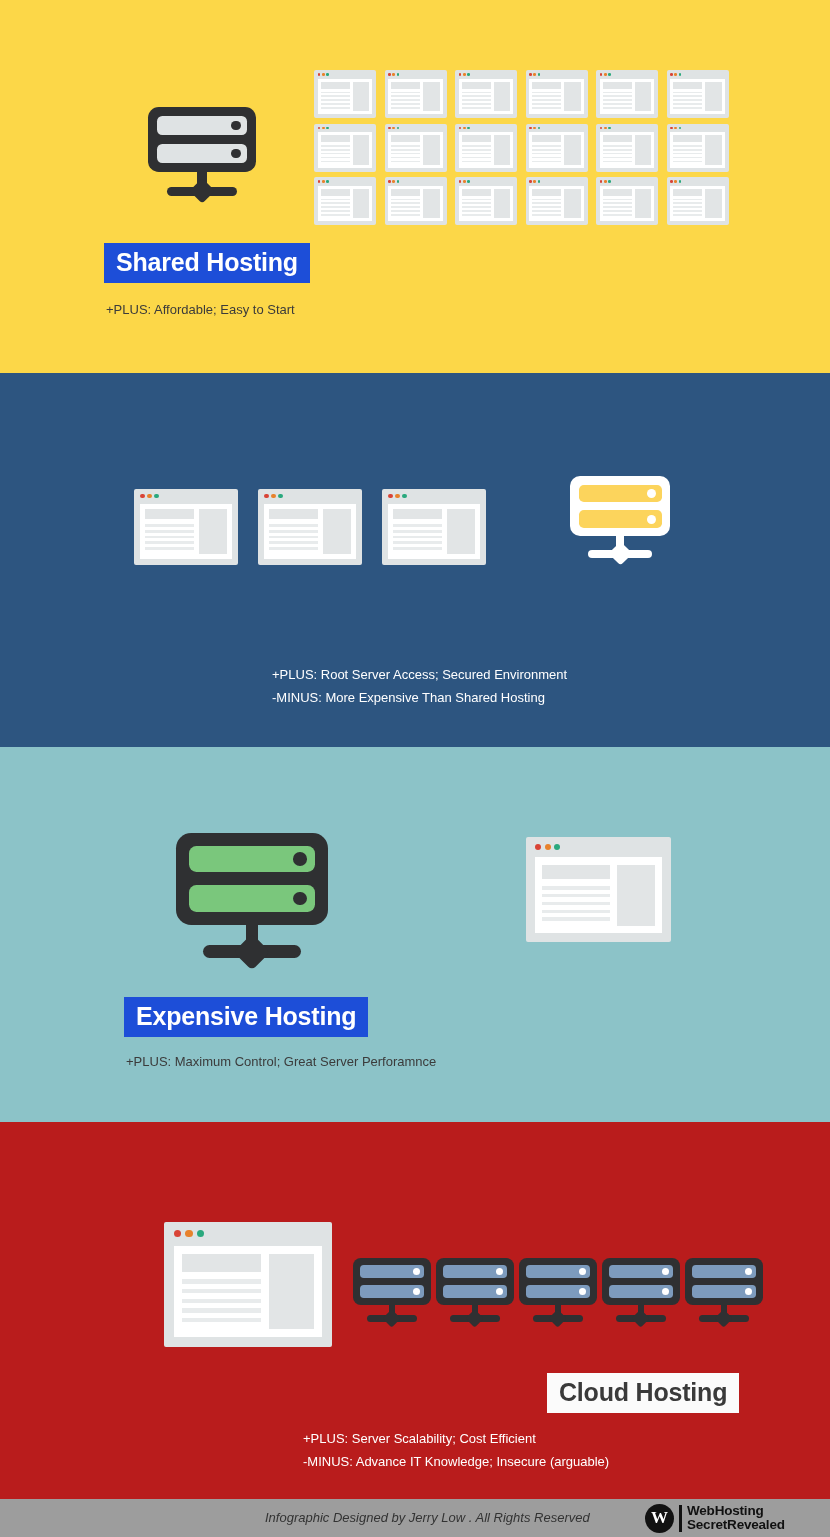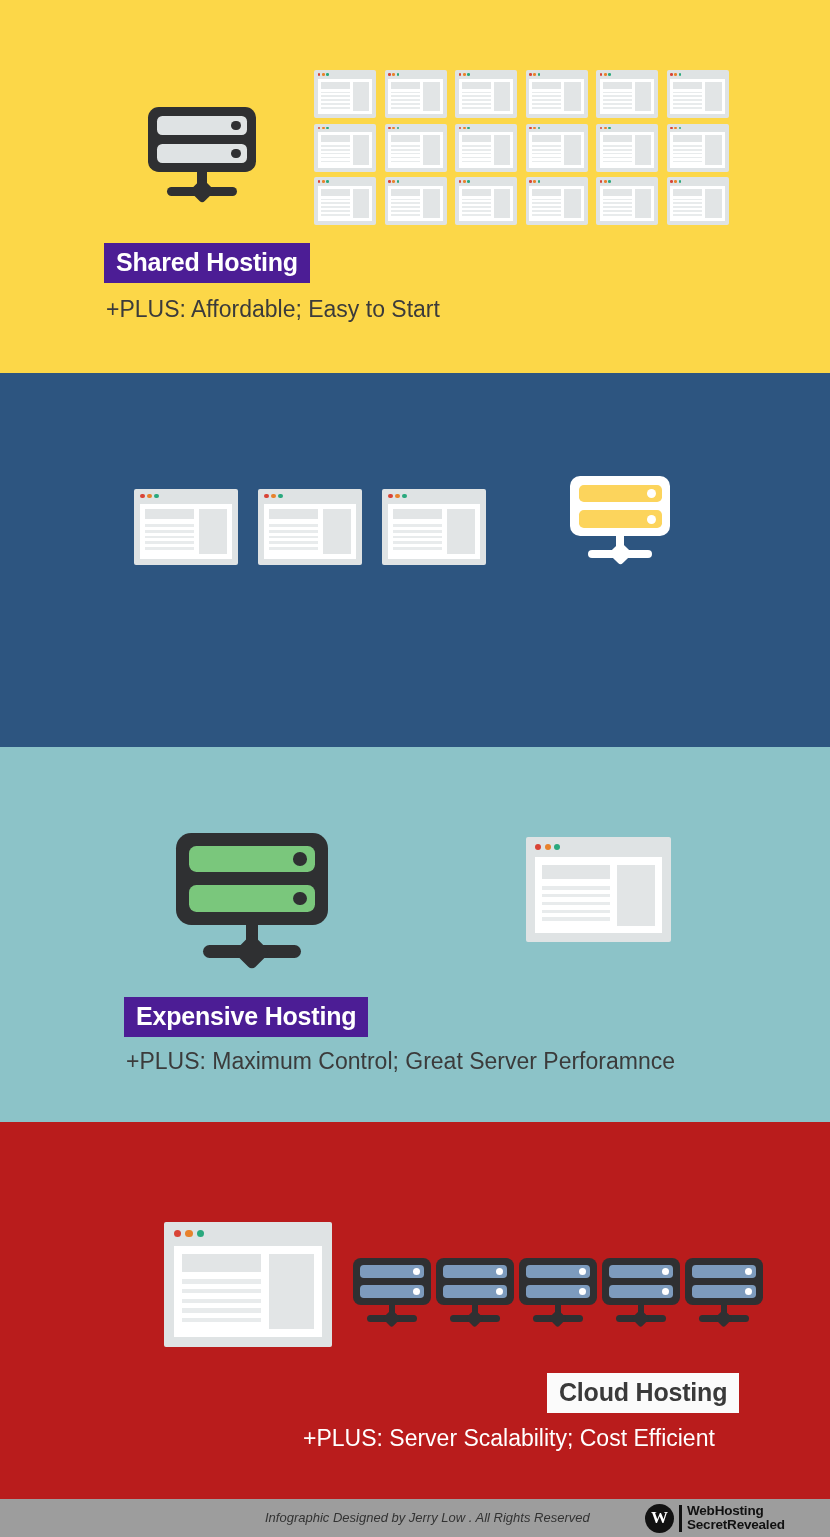--- a/index.html
+++ b/index.html
@@ -29,27 +29,27 @@
   .chip {
     position: absolute;
     display: inline-block;
     padding: 5px 12px 7px 12px;
     font-size: 25px;
     font-weight: bold;
     letter-spacing: -0.2px;
     white-space: nowrap;
     line-height: 1.12;
   }
-  .chip-dark  { background: #4c1d95; color: #ffffff; }
+  .chip-dark  { background: #1d4ed8; color: #ffffff; }
   .chip-light { background: #fbfbfb; color: #3a3a3a; }
 
   
   .pm {
     position: absolute;
-    font-size: 23px;
+    font-size: 13px;
     line-height: 23px;
     white-space: nowrap;
   }
   .pm-dark  { color: #3b3b3b; }
   .pm-light { color: #ffffff; }
   .pm div { display: block; }
 
   
   .card {
     position: absolute;
@@ -509,20 +509,22 @@
           <div class="bar" style="left: 8.5px; top: 8.5px; width: 83px; height: 17.35px; background: rgb(252, 212, 92); border-radius: 4.858px;"></div>
           <div class="led" style="width: 9.022px; height: 9.022px; background: rgb(255, 255, 255); left: 77.273px; top: 12.664px;"></div>
           <div class="bar" style="left: 8.5px; top: 34.35px; width: 83px; height: 17.35px; background: rgb(252, 212, 92); border-radius: 4.858px;"></div>
           <div class="led" style="width: 9.022px; height: 9.022px; background: rgb(255, 255, 255); left: 77.273px; top: 38.514px;"></div>
           <div class="neck" style="left: 45.75px; top: 59.2px; width: 8.5px; height: 16.34px; background: rgb(255, 255, 255);"></div>
           <div class="foot" style="left: 18px; top: 73.675px; width: 64px; height: 8.5px; background: rgb(255, 255, 255);"></div>
           <div class="knot" style="left: 41.5px; top: 69.425px; width: 17px; height: 17px; background: rgb(255, 255, 255); border-radius: 3.4px;"></div>
         </div>
       </div>
     <div class="pm pm-light" style="left:272px; top:290px;">
+      <div>+PLUS:  Root Server Access; Secured Environment</div>
+      <div>-MINUS: More Expensive Than Shared Hosting</div>
     </div>
   </div>
 
   <div class="section sec-dedicated">
     <div id="dedicated-art">
         <div class="server" style="left: 176px; top: 86px; width: 152px; height: 130.72px;">
           <div class="body" style="height: 91.504px; background: rgb(47, 48, 50); border-radius: 15.2px;"></div>
           <div class="bar" style="left: 12.92px; top: 12.92px; width: 126.16px; height: 26.372px; background: rgb(122, 199, 124); border-radius: 7.38416px;"></div>
           <div class="led" style="width: 13.7134px; height: 13.7134px; background: rgb(47, 48, 50); left: 117.455px; top: 19.2493px;"></div>
           <div class="bar" style="left: 12.92px; top: 52.212px; width: 126.16px; height: 26.372px; background: rgb(122, 199, 124); border-radius: 7.38416px;"></div>
@@ -619,20 +621,21 @@
           <div class="bar" style="left: 6.63px; top: 26.793px; width: 64.74px; height: 13.533px; background: rgb(125, 155, 189); border-radius: 3.78924px;"></div>
           <div class="led" style="width: 7.03716px; height: 7.03716px; background: rgb(255, 255, 255); left: 60.2729px; top: 30.0409px;"></div>
           <div class="neck" style="left: 35.685px; top: 45.956px; width: 6.63px; height: 12.7452px; background: rgb(47, 48, 50);"></div>
           <div class="foot" style="left: 14.04px; top: 57.4665px; width: 49.92px; height: 6.63px; background: rgb(47, 48, 50);"></div>
           <div class="knot" style="left: 32.37px; top: 54.1515px; width: 13.26px; height: 13.26px; background: rgb(47, 48, 50); border-radius: 2.652px;"></div>
         </div>
       </div>
     <div class="chip chip-light" style="left:547px; top:251px;">Cloud Hosting</div>
     <div class="pm pm-light" style="left:303px; top:305px;">
       <div>+PLUS:  Server Scalability; Cost Efficient</div>
+      <div>-MINUS: Advance IT Knowledge; Insecure (arguable)</div>
     </div>
   </div>
 
   <div class="section sec-footer">
     <div class="footer-inner">
       <div class="footer-credit">Infographic Designed by Jerry Low . All Rights Reserved</div>
       <div class="logo-wrap">
         <div class="logo-badge">W</div>
         <div class="logo-rule"></div>
         <div class="logo-text">

